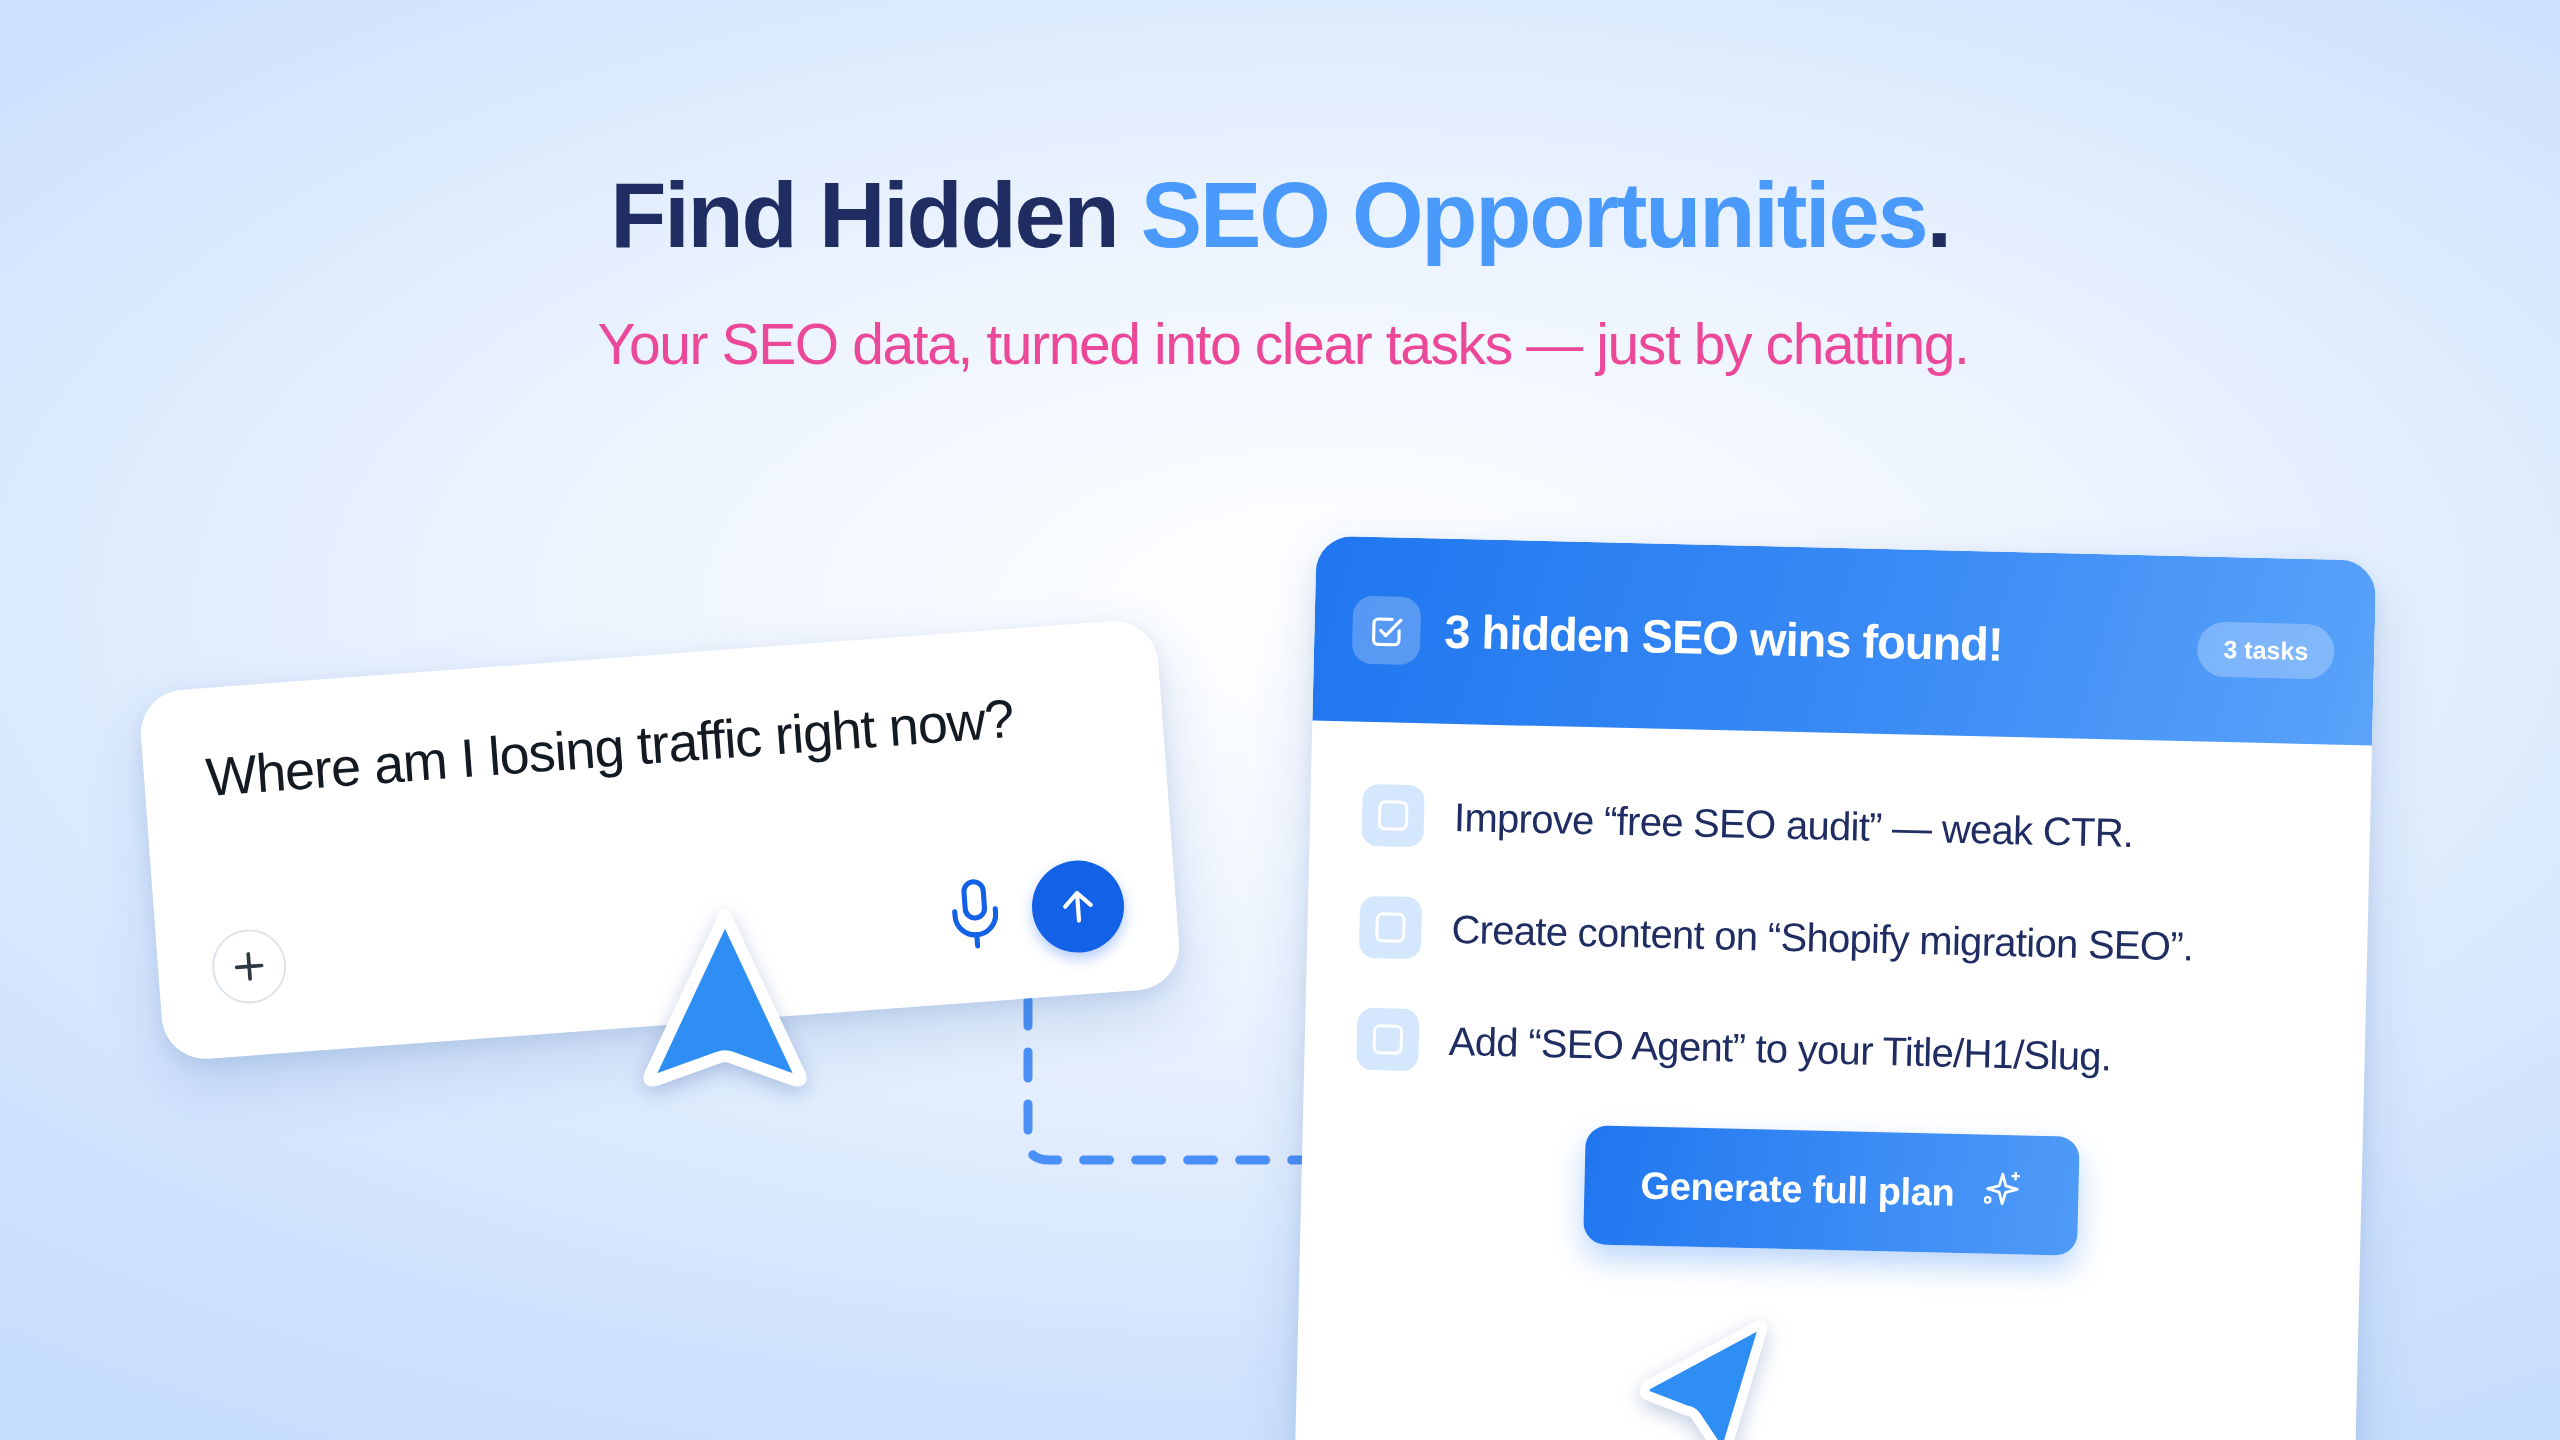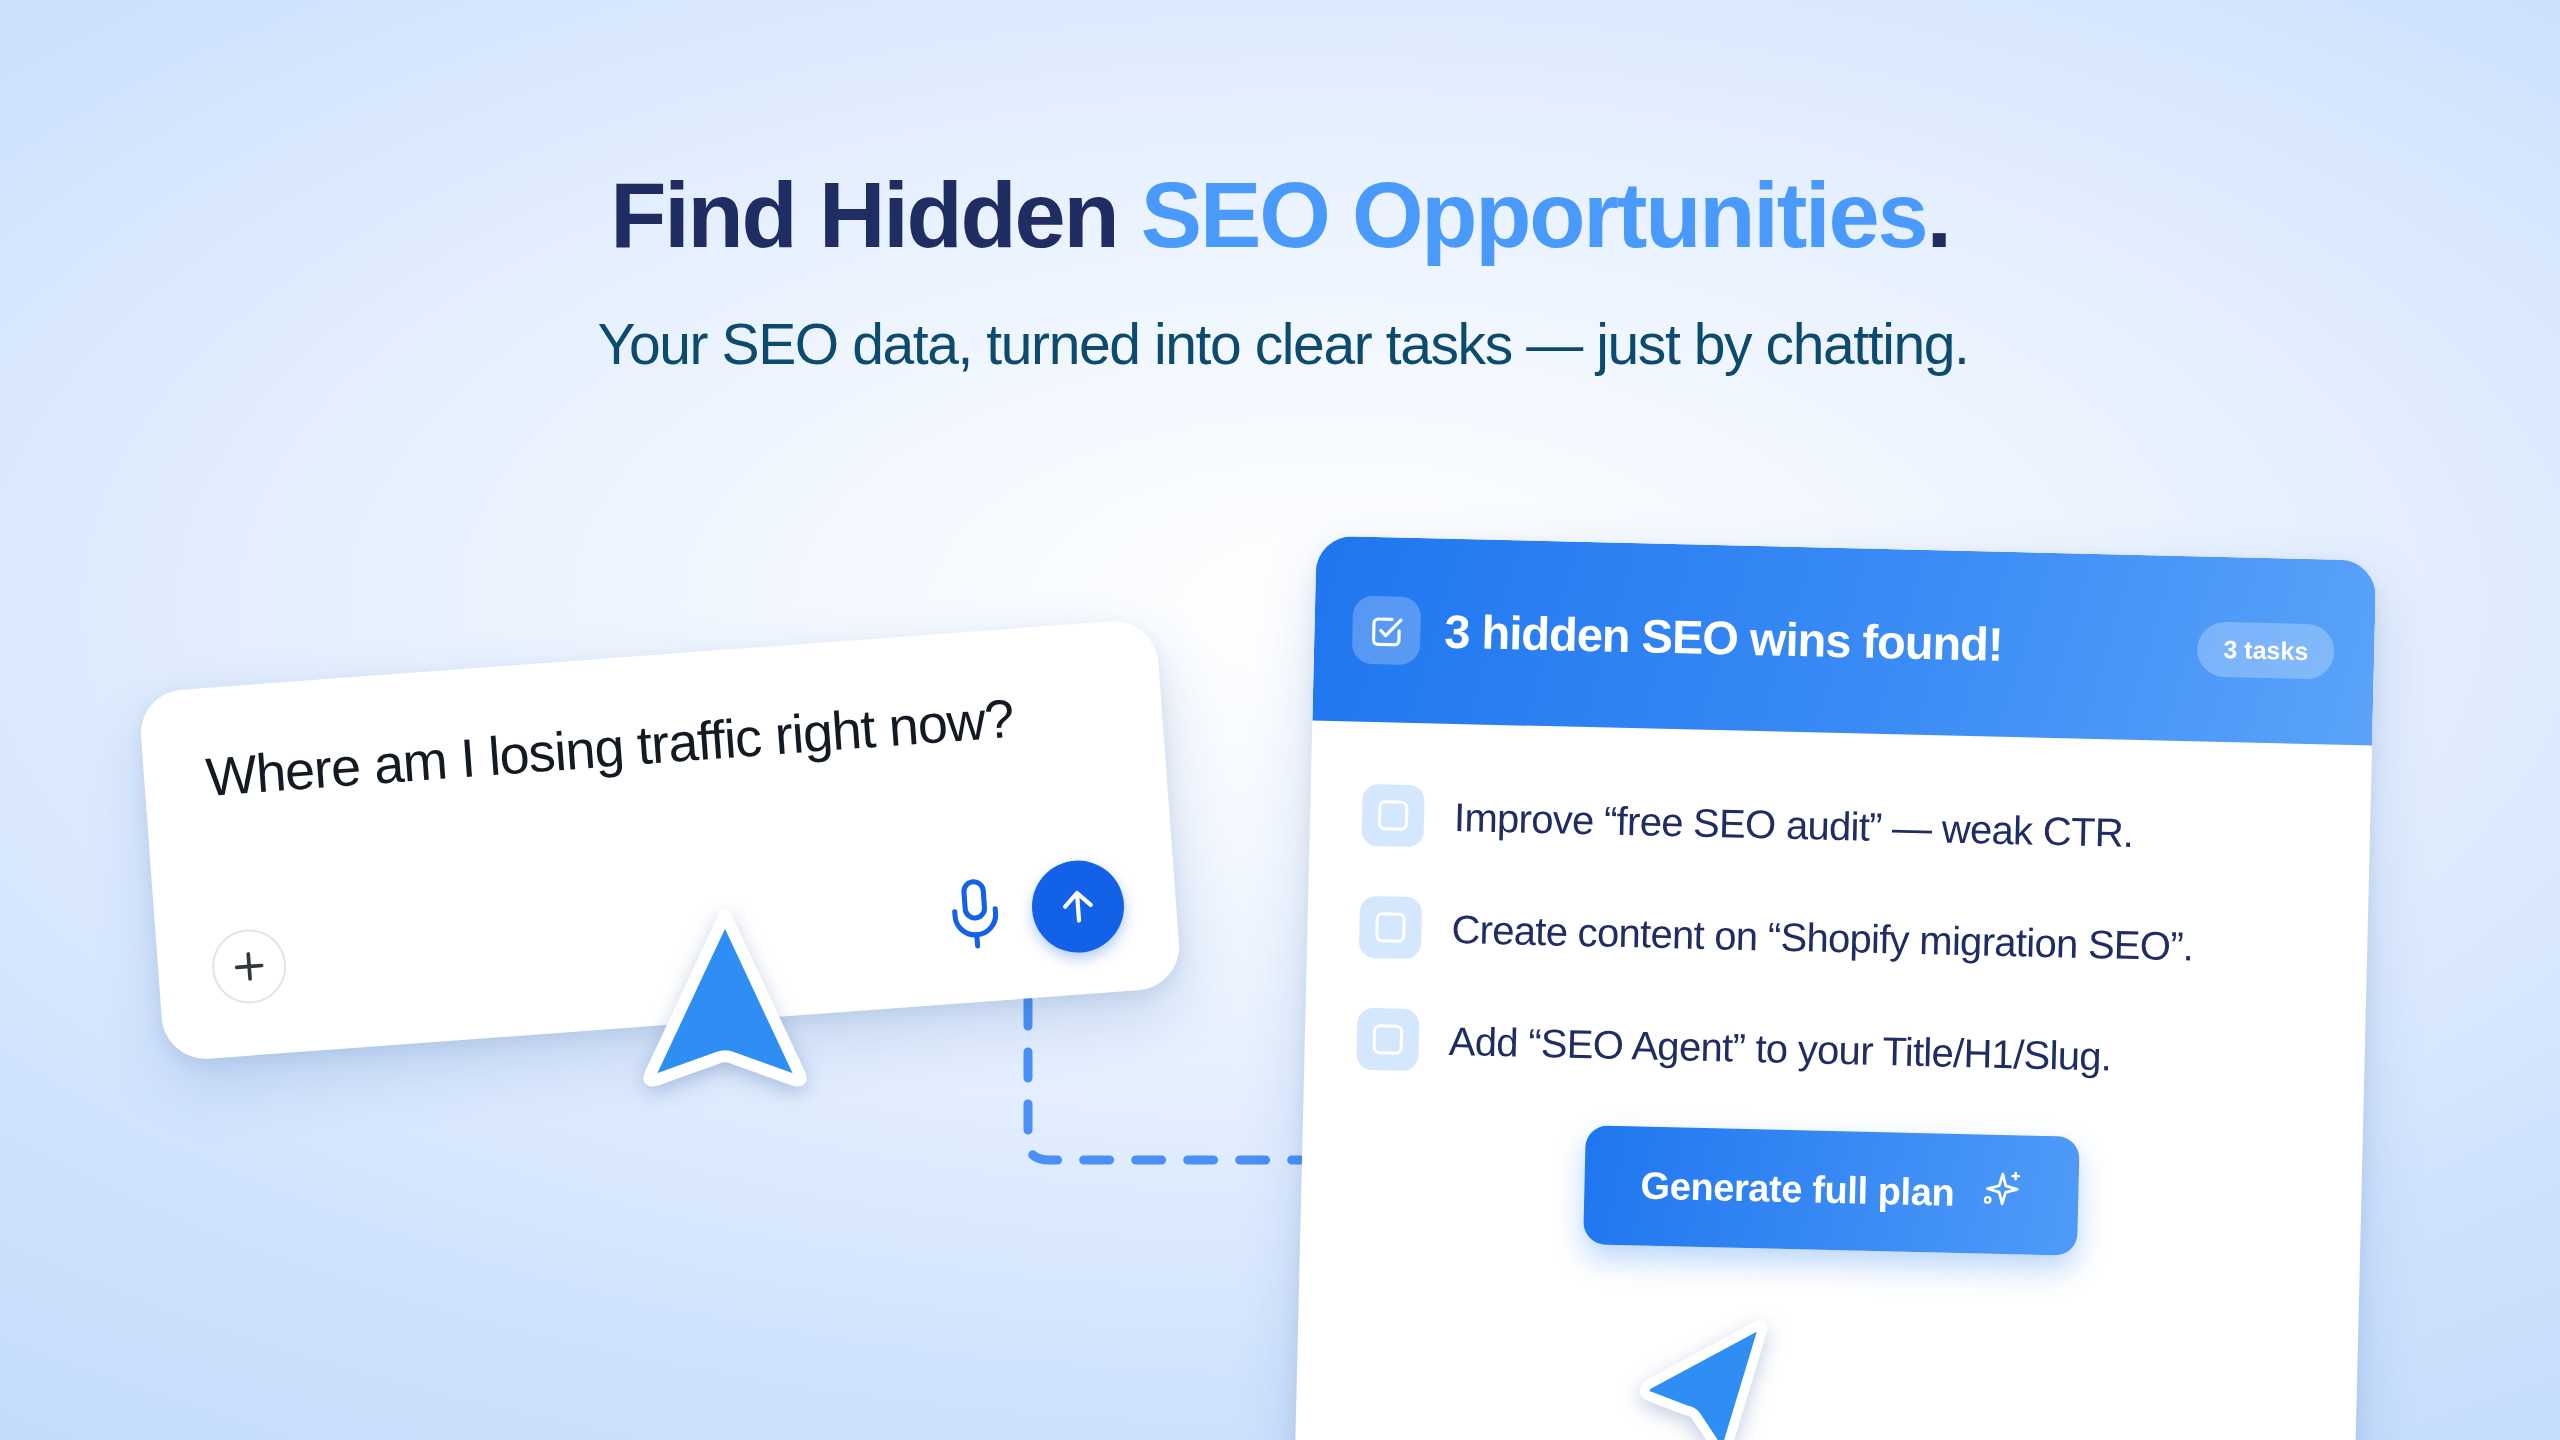--- a/index.html
+++ b/index.html
@@ -21,21 +21,21 @@
     color:#1f2d63;
     white-space:nowrap;
   }
   .headline .accent { color:#4a9afc; }
   .headline .dot { color:#1f2d63; }
   .subhead {
     position:absolute; left:6px; right:0; top:310px;
     text-align:center;
     font-size:57px; line-height:1.2;
     font-weight:400; letter-spacing:-1.4px;
-    color:#0c4a6e;
+    color:#ec4899;
     white-space:nowrap;
   }
 
   
   .connector { position:absolute; left:1010px; top:1000px; width:420px; height:180px; }
   .connector svg { width:100%; height:100%; overflow:visible; }
 
   
   .chat-card {
     position:absolute;

